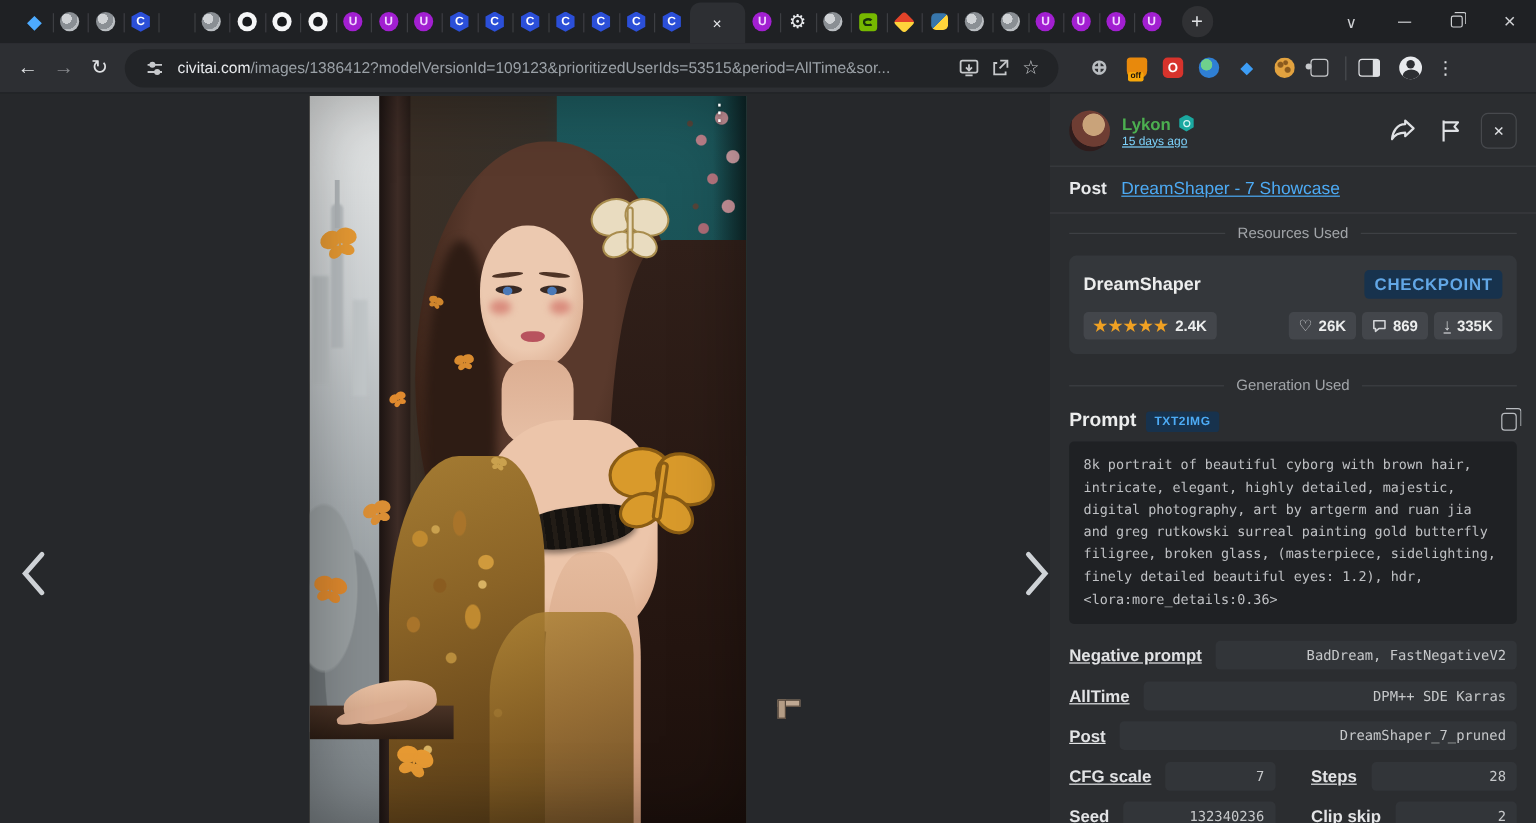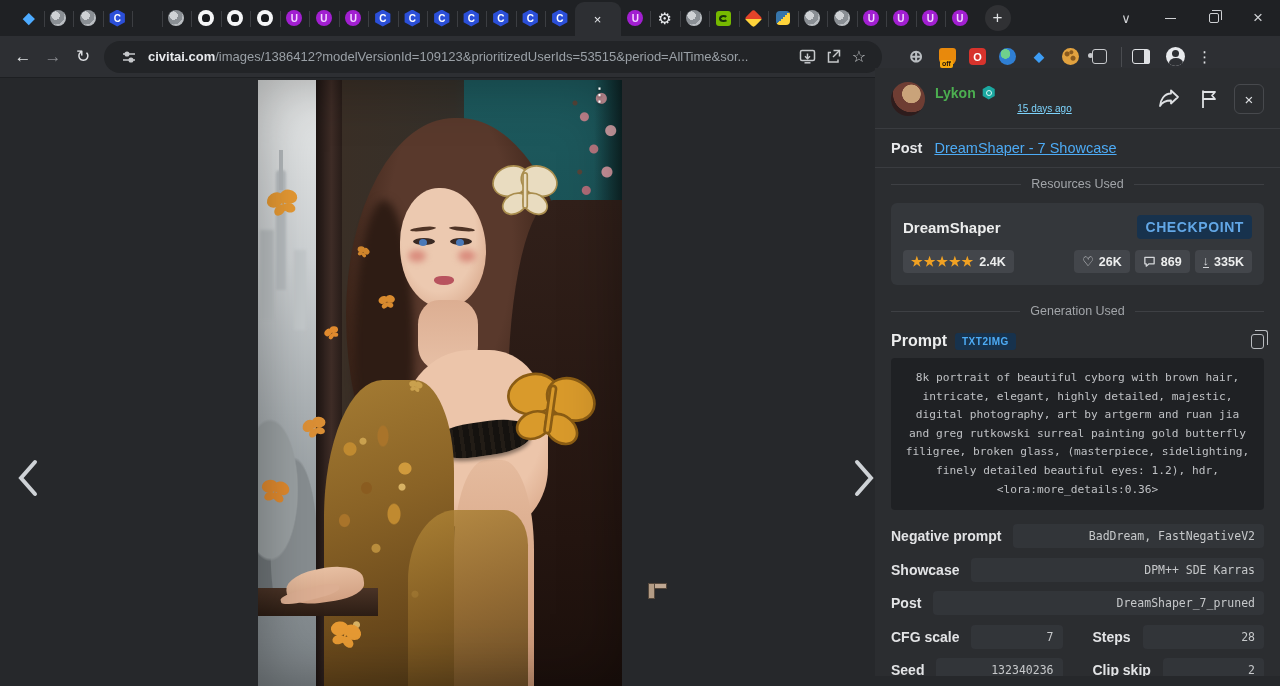--- a/index.html
+++ b/index.html
@@ -44,21 +44,21 @@
             background:linear-gradient(135deg,#e24329 50%,#ffd43b 50%); }
   .ti-python { width:14px; height:14px; border-radius:4px; background:linear-gradient(135deg,#3776ab 50%,#ffd43b 50%); }
 
   .toolbar { position:absolute; left:0; top:36px; width:1280px; height:42px; background:#2d2f33;
              display:flex; align-items:center; border-bottom:1px solid #1d1f22; }
   .navbtn { width:30px; height:30px; display:flex; align-items:center; justify-content:center; color:#dfe1e4; font-size:17px; border-radius:50%; }
   .navbtn.fwd { color:#87898d; }
   .omnibox { height:32px; flex:0 0 778px; margin-left:6px; background:#222427; border-radius:16px;
              display:flex; align-items:center; padding:0 10px 0 12px; color:#9aa0a6; font-size:13px; }
   .omni-url { flex:1; white-space:nowrap; overflow:hidden; }
-  .omni-url b { color:#e8eaed; font-weight:bold; }
+  .omni-url b { color:#e8eaed; font-weight:normal; }
   .oicon { width:26px; height:26px; display:flex; align-items:center; justify-content:center; color:#c7c9cc; }
   .ext-row { display:flex; align-items:center; margin-left:24px; gap:13px; }
   .ei { width:20px; height:20px; display:flex; align-items:center; justify-content:center; position:relative; font-weight:bold; }
   .ei-globe { color:#b9bdc1; font-size:17px; }
   .ei-adblock { width:17px; height:17px; background:#e8890c; border-radius:3px 3px 6px 6px; }
   .ei-adblock .offb { position:absolute; left:1px; bottom:-3px; background:#f7a70a; color:#20140a;
                       font-size:7px; font-weight:bold; padding:0 2px; border-radius:2px; line-height:8px; }
   .ei-redo { width:17px; height:17px; background:#d7332c; border-radius:4px; color:#fff; font-size:11px;
              display:flex; align-items:center; justify-content:center; }
   .ei-earth { width:17px; height:17px; border-radius:50%; background:radial-gradient(circle at 38% 35%,#6fd08c 0 30%,#2f7fd4 33%); }
@@ -88,21 +88,21 @@
   .aw { position:absolute; }
   .img-menu { position:absolute; right:14px; top:10px; color:#fff; font-size:19px; line-height:9px;
               text-shadow:0 1px 3px rgba(0,0,0,.7); letter-spacing:0; cursor:pointer; width:18px; text-align:center; }
 
   
   .cursor-artifact { position:absolute; left:648px; top:505px; width:19px; height:16px; }
   .cursor-artifact .h { position:absolute; left:0; top:0; width:19px; height:6px; background:#bfa893; border:1px solid #55483c; }
   .cursor-artifact .v { position:absolute; left:0; top:0; width:7px; height:16px; background:#b39c85; border:1px solid #55483c; }
 
   
-  .panel { position:absolute; left:875px; top:68px; width:405px; height:608px; background:#2b2d30; overflow:hidden;text-align:center; }
+  .panel { position:absolute; left:875px; top:78px; width:405px; height:608px; background:#2b2d30; overflow:hidden; }
   .phead { display:flex; align-items:center; padding:14px 16px 12px; border-bottom:1px solid #3a3c40; }
   .pavatar { width:34px; height:34px; border-radius:50%;
              background:radial-gradient(circle at 60% 35%,#c9a37a 0 30%,#6e3d33 32% 60%,#2e1c1c 62%); }
   .uname-block { margin-left:10px; flex:1; }
   .uname { color:#4caf50; font-size:14px; font-weight:bold; display:flex; align-items:center; gap:6px; }
   .vbadge { width:14px; height:14px; background:#1ba8a0; clip-path:polygon(50% 0,93% 25%,93% 75%,50% 100%,7% 75%,7% 25%);
             display:inline-flex; align-items:center; justify-content:center; }
   .vbadge i { width:6px; height:6px; border-radius:50%; border:1.5px solid #d8f6f4; display:block; }
   .utime { color:#7dd3fc; font-size:10px; margin-top:2px;text-decoration:underline; }
   .hicons { display:flex; align-items:center; gap:10px; }
@@ -130,21 +130,21 @@
   .prompt-title { color:#eceded; font-size:16px; font-weight:bold; }
   .txt2img-badge { background:#17324d; color:#4dabf5; font-size:10px; font-weight:bold; letter-spacing:.5px;
                    padding:3px 7px; border-radius:3px; }
   .copy-ico { margin-left:auto; width:13px; height:15px; border:1.5px solid #b9bcc0; border-radius:3px; position:relative; cursor:pointer; }
   .copy-ico:before { content:""; position:absolute; left:3px; top:-5px; width:12px; height:14px;
                      border-top:1.5px solid #b9bcc0; border-right:1.5px solid #b9bcc0; border-radius:0 3px 0 0; }
   .prompt-box { margin:2px 16px 14px; background:#1f2124; border-radius:4px; padding:11px 12px;
                 color:#bfc1c4; font-family:"DejaVu Sans Mono",monospace; font-size:11.2px; line-height:18.6px;
                 white-space:pre-wrap; word-break:break-word; }
   .frow { display:flex; align-items:center; padding:0 16px; margin-bottom:9.5px; }
-  .flabel { color:#e2e3e5; font-size:14px; font-weight:bold; white-space:nowrap; }
+  .flabel { color:#e2e3e5; font-size:14px; font-weight:bold; white-space:nowrap;text-decoration:underline; }
   .fpill { flex:1; margin-left:12px; background:#323539; border-radius:4px; height:24px; display:flex;
            align-items:center; justify-content:flex-end; padding:0 9px; color:#c6c8ca;
            font-family:"DejaVu Sans Mono",monospace; font-size:11.5px; white-space:nowrap; }
   .frow.half2 { gap:0; }
   .fhalf { flex:1; display:flex; align-items:center; }
   .fhalf + .fhalf { margin-left:30px; }
 </style>
 </head>
 <body>
 
@@ -542,21 +542,21 @@
     <span class="txt2img-badge">TXT2IMG</span>
     <span class="copy-ico"></span>
   </div>
   <div class="prompt-box">8k portrait of beautiful cyborg with brown hair, intricate, elegant, highly detailed, majestic, digital photography, art by artgerm and ruan jia and greg rutkowski surreal painting gold butterfly filigree, broken glass, (masterpiece, sidelighting, finely detailed beautiful eyes: 1.2), hdr, &lt;lora:more_details:0.36&gt;</div>
 
   <div class="frow">
     <span class="flabel">Negative prompt</span>
     <span class="fpill">BadDream, FastNegativeV2</span>
   </div>
   <div class="frow">
-    <span class="flabel">Showcase</span>
+    <span class="flabel">AllTime</span>
     <span class="fpill">DPM++ SDE Karras</span>
   </div>
   <div class="frow">
     <span class="flabel">Post</span>
     <span class="fpill">DreamShaper_7_pruned</span>
   </div>
   <div class="frow half2">
     <span class="fhalf">
       <span class="flabel">CFG scale</span>
       <span class="fpill">7</span>

